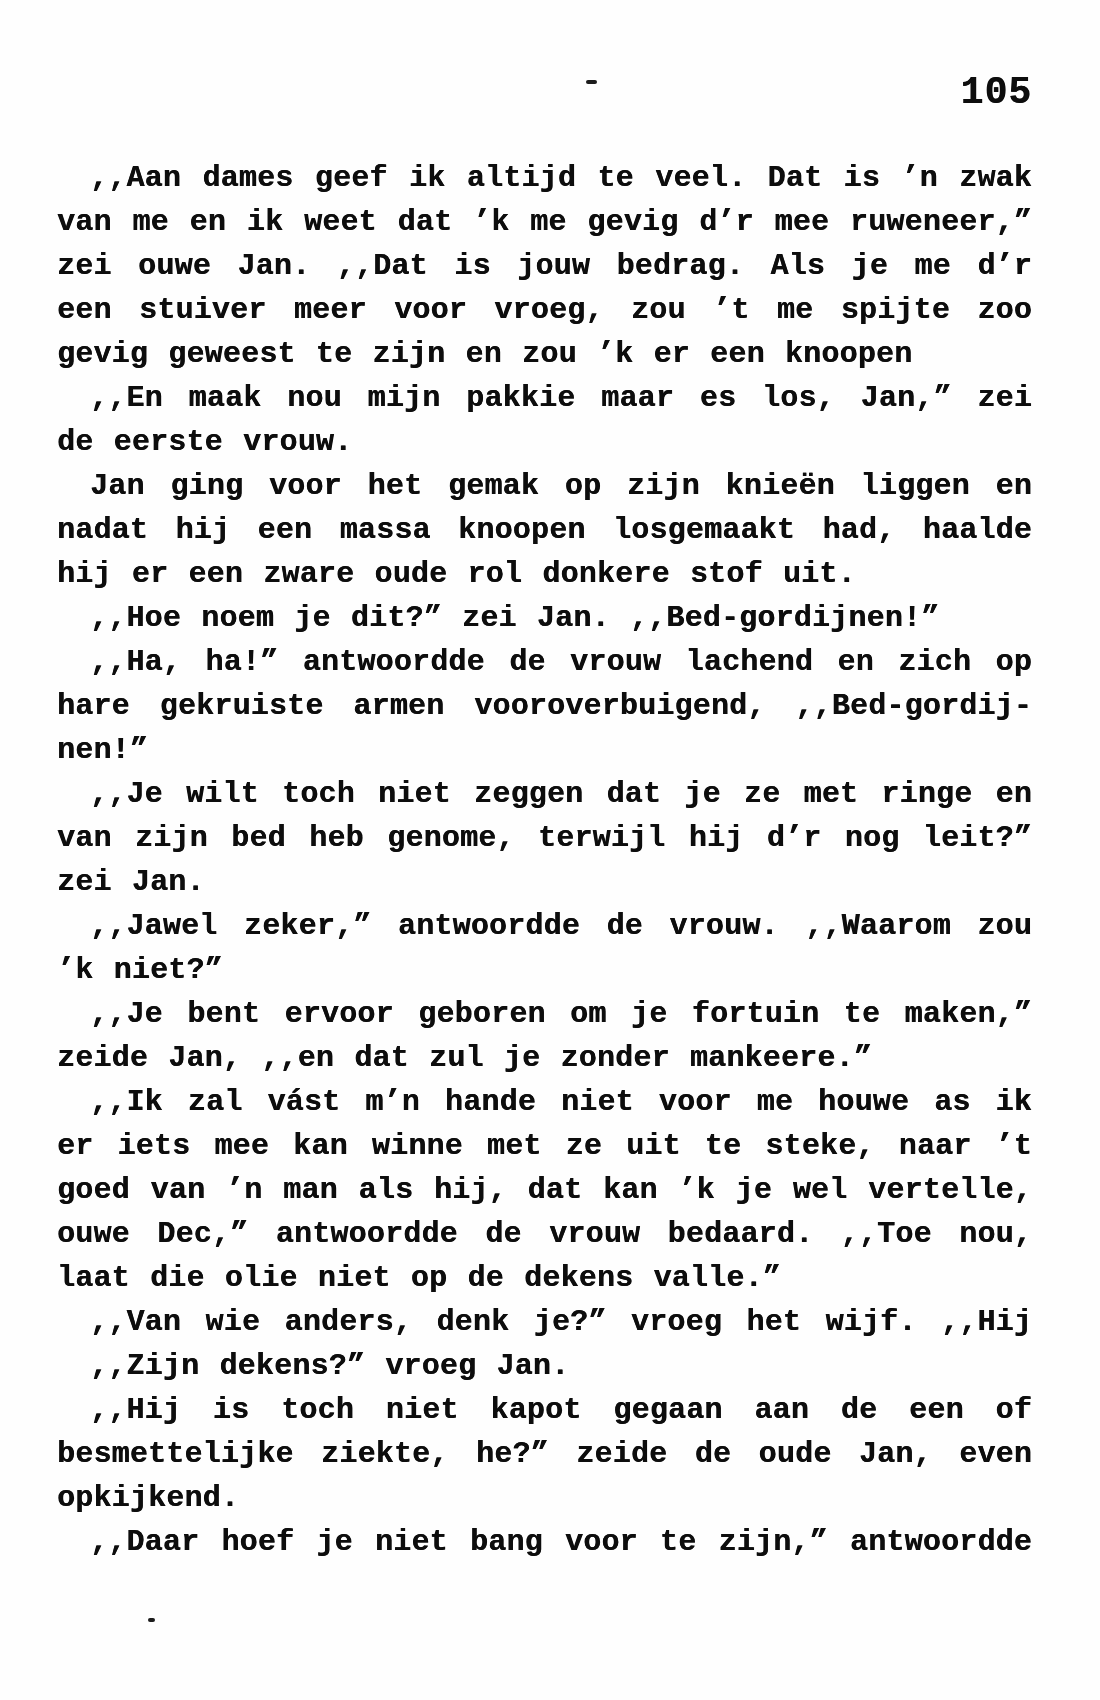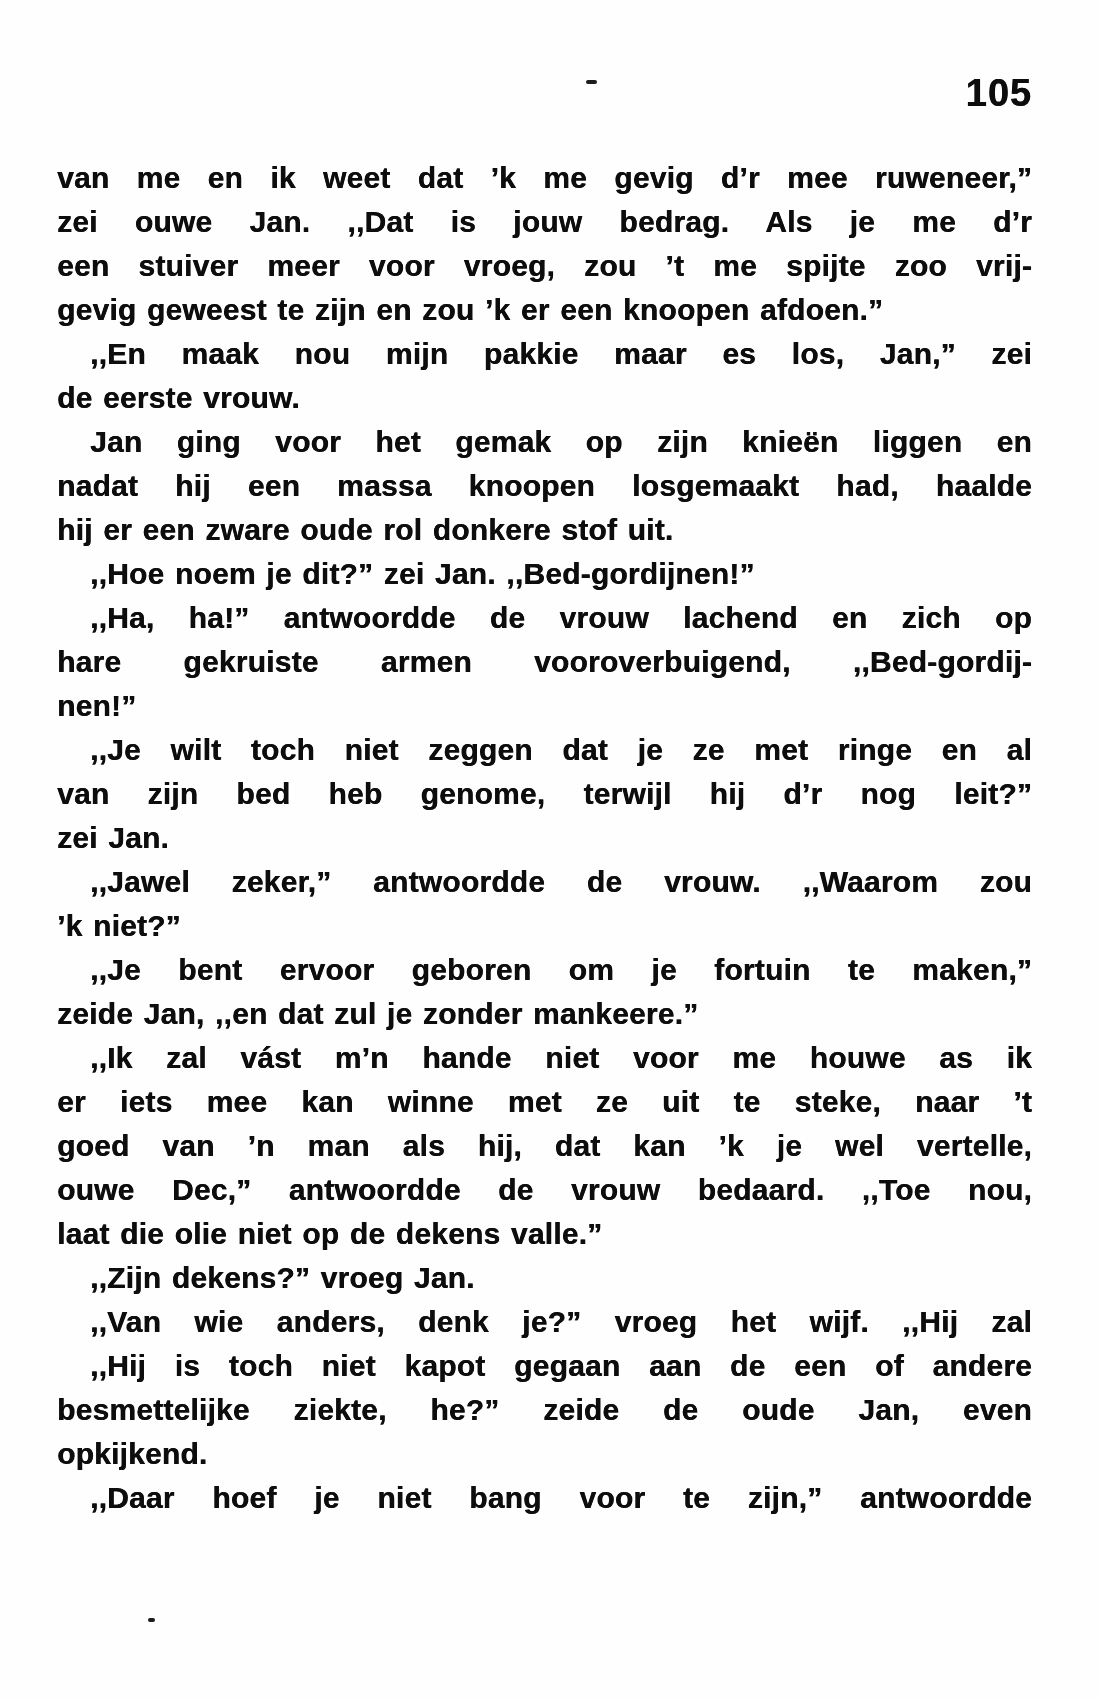--- a/index.html
+++ b/index.html
@@ -6,21 +6,21 @@
     margin: 0;
     padding: 0;
     background: #ffffff;
   }
   .page {
     position: relative;
     width: 1100px;
     height: 1700px;
     background: var(--paper, #fefefe);
     color: var(--ink, #0d0d0d);
-    font-family: Liberation Sans, sans-serif;
+    font-family: Liberation Mono, monospace;
     font-weight: bold;
     overflow: hidden;
   }
   .pagenum {
     position: absolute;
     top: 74px;
     right: 68px;
     font-size: 38px;
     line-height: 1;
     letter-spacing: 1px;
@@ -71,20 +71,21 @@
 </style>
 </head>
 <body>
 
 <div class="page">
   <div class="pagenum">105</div>
 
   <div class="speck speck-top"></div>
 
   <div class="text-col">
+      <div class="line j indent">,,Aan dames geef ik altijd te veel. Dat is ’n zwak</div>
       <div class="line j">van me en ik weet dat ’k me gevig d’r mee ruweneer,”</div>
       <div class="line j">zei ouwe Jan. ,,Dat is jouw bedrag. Als je me d’r</div>
       <div class="line j">een stuiver meer voor vroeg, zou ’t me spijte zoo vrij-</div>
       <div class="line l">gevig geweest te zijn en zou ’k er een knoopen afdoen.”</div>
       <div class="line j indent">,,En maak nou mijn pakkie maar es los, Jan,” zei</div>
       <div class="line l">de eerste vrouw.</div>
       <div class="line j indent">Jan ging voor het gemak op zijn knieën liggen en</div>
       <div class="line j">nadat hij een massa knoopen losgemaakt had, haalde</div>
       <div class="line l">hij er een zware oude rol donkere stof uit.</div>
       <div class="line l indent">,,Hoe noem je dit?” zei Jan. ,,Bed-gordijnen!”</div>
@@ -96,22 +97,22 @@
       <div class="line l">zei Jan.</div>
       <div class="line j indent">,,Jawel zeker,” antwoordde de vrouw. ,,Waarom zou</div>
       <div class="line l">’k niet?”</div>
       <div class="line j indent">,,Je bent ervoor geboren om je fortuin te maken,”</div>
       <div class="line l">zeide Jan, ,,en dat zul je zonder mankeere.”</div>
       <div class="line j indent">,,Ik zal vást m’n hande niet voor me houwe as ik</div>
       <div class="line j">er iets mee kan winne met ze uit te steke, naar ’t</div>
       <div class="line j">goed van ’n man als hij, dat kan ’k je wel vertelle,</div>
       <div class="line j">ouwe Dec,” antwoordde de vrouw bedaard. ,,Toe nou,</div>
       <div class="line l">laat die olie niet op de dekens valle.”</div>
+      <div class="line j indent">,,Van wie anders, denk je?” vroeg het wijf. ,,Hij zal</div>
       <div class="line l indent">,,Zijn dekens?” vroeg Jan.</div>
-      <div class="line j indent">,,Van wie anders, denk je?” vroeg het wijf. ,,Hij zal</div>
       <div class="line j indent">,,Hij is toch niet kapot gegaan aan de een of andere</div>
       <div class="line j">besmettelijke ziekte, he?” zeide de oude Jan, even</div>
       <div class="line l">opkijkend.</div>
       <div class="line j indent">,,Daar hoef je niet bang voor te zijn,” antwoordde</div>
     </div>
 
   <div class="speck speck-bottom"></div>
 </div>
 
 </body></html>

